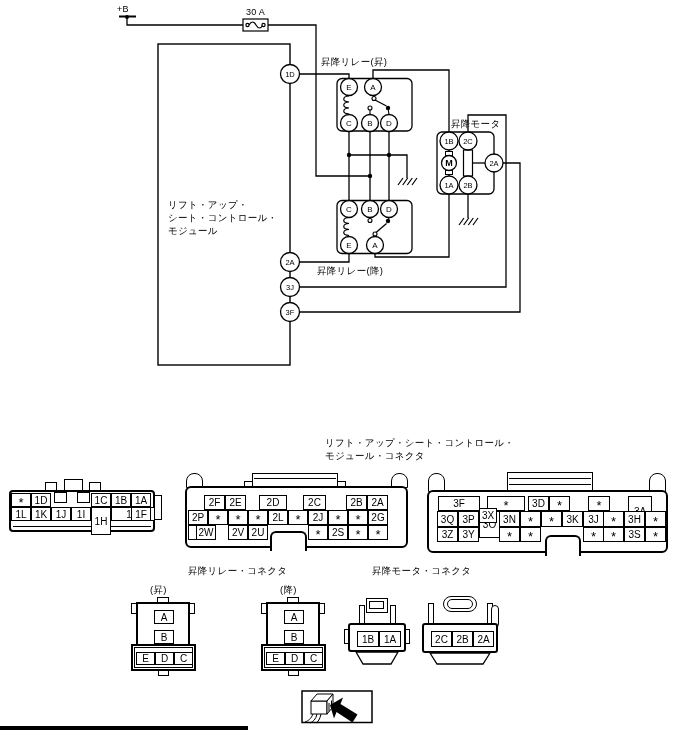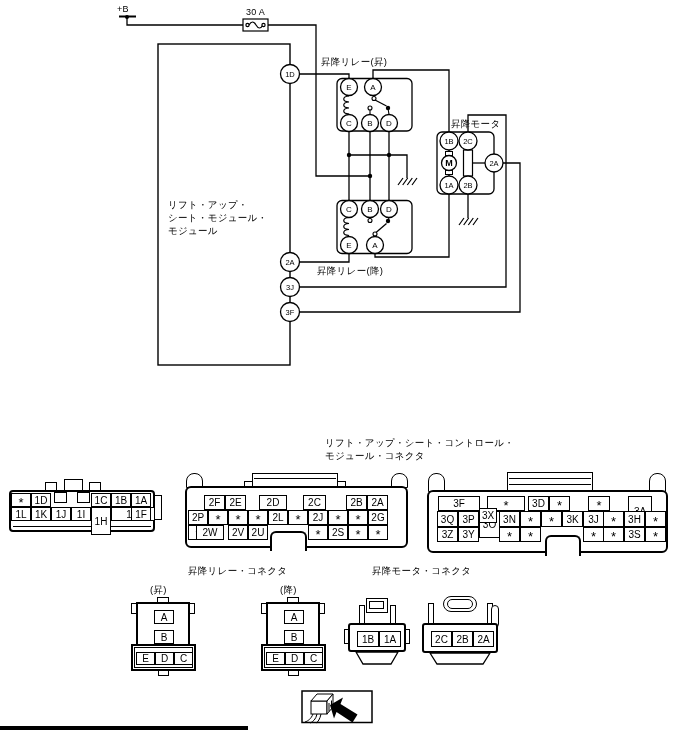--- a/index.html
+++ b/index.html
@@ -174,21 +174,21 @@
 
   <rect x="0" y="726" width="248" height="4" fill="#000"></rect>
 </svg>
 
 <div class="lbl small" style="left:117px;top:3px">+B</div>
 <div class="lbl small" style="left:241px;top:6px;width:29px;text-align:center">30 A</div>
 <div class="lbl" style="left:321px;top:55px">昇降リレー(昇)</div>
 <div class="lbl" style="left:451px;top:117px">昇降モータ</div>
 <div class="lbl" style="left:317px;top:264px">昇降リレー(降)</div>
 <div class="lbl" style="left:168px;top:198px">リフト・アップ・</div>
-<div class="lbl" style="left:168px;top:211px">シート・モジュール・</div>
+<div class="lbl" style="left:168px;top:211px">シート・コントロール・</div>
 <div class="lbl" style="left:168px;top:224px">モジュール</div>
 
 <div class="lbl" style="left:325px;top:436px">リフト・アップ・シート・コントロール・</div>
 <div class="lbl" style="left:325px;top:449px">モジュール・コネクタ</div>
 <div class="lbl" style="left:188px;top:564px">昇降リレー・コネクタ</div>
 <div class="lbl" style="left:150px;top:583px">(昇)</div>
 <div class="lbl" style="left:280px;top:583px">(降)</div>
 <div class="lbl" style="left:372px;top:564px">昇降モータ・コネクタ</div>
 
 <div>
@@ -233,21 +233,21 @@
   <div class="cell star" style="left:208px;top:510px;width:20px;height:15px">*</div>
   <div class="cell star" style="left:228px;top:510px;width:20px;height:15px">*</div>
   <div class="cell star" style="left:248px;top:510px;width:20px;height:15px">*</div>
   <div class="cell" style="left:268px;top:510px;width:20px;height:15px">2L</div>
   <div class="cell star" style="left:288px;top:510px;width:20px;height:15px">*</div>
   <div class="cell" style="left:308px;top:510px;width:20px;height:15px">2J</div>
   <div class="cell star" style="left:328px;top:510px;width:20px;height:15px">*</div>
   <div class="cell star" style="left:348px;top:510px;width:20px;height:15px">*</div>
   <div class="cell" style="left:368px;top:510px;width:20px;height:15px">2G</div>
   <div class="cell star" style="left:188px;top:525px;width:20px;height:15px">*</div>
-  <div class="cell" style="left:196px;top:525px;width:28px;height:15px">2W</div>
+  <div class="cell" style="left:196px;top:525px;width:20px;height:15px">2W</div>
   <div class="cell" style="left:228px;top:525px;width:20px;height:15px">2V</div>
   <div class="cell" style="left:248px;top:525px;width:20px;height:15px">2U</div>
   <div class="cell star" style="left:308px;top:525px;width:20px;height:15px">*</div>
   <div class="cell" style="left:328px;top:525px;width:20px;height:15px">2S</div>
   <div class="cell star" style="left:348px;top:525px;width:20px;height:15px">*</div>
   <div class="cell star" style="left:368px;top:525px;width:20px;height:15px">*</div>
 </div>
 
 <div>
   <div class="tab ear" style="left:428px;top:473px;width:17px;height:19px"></div>

